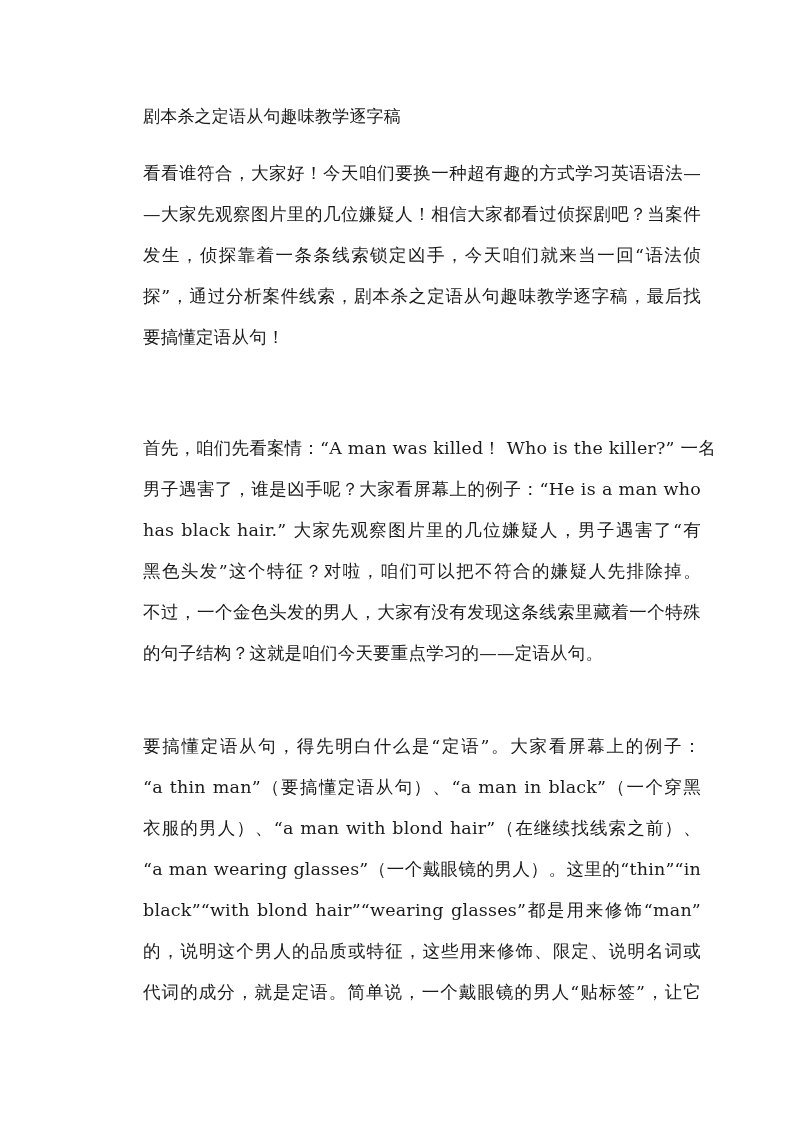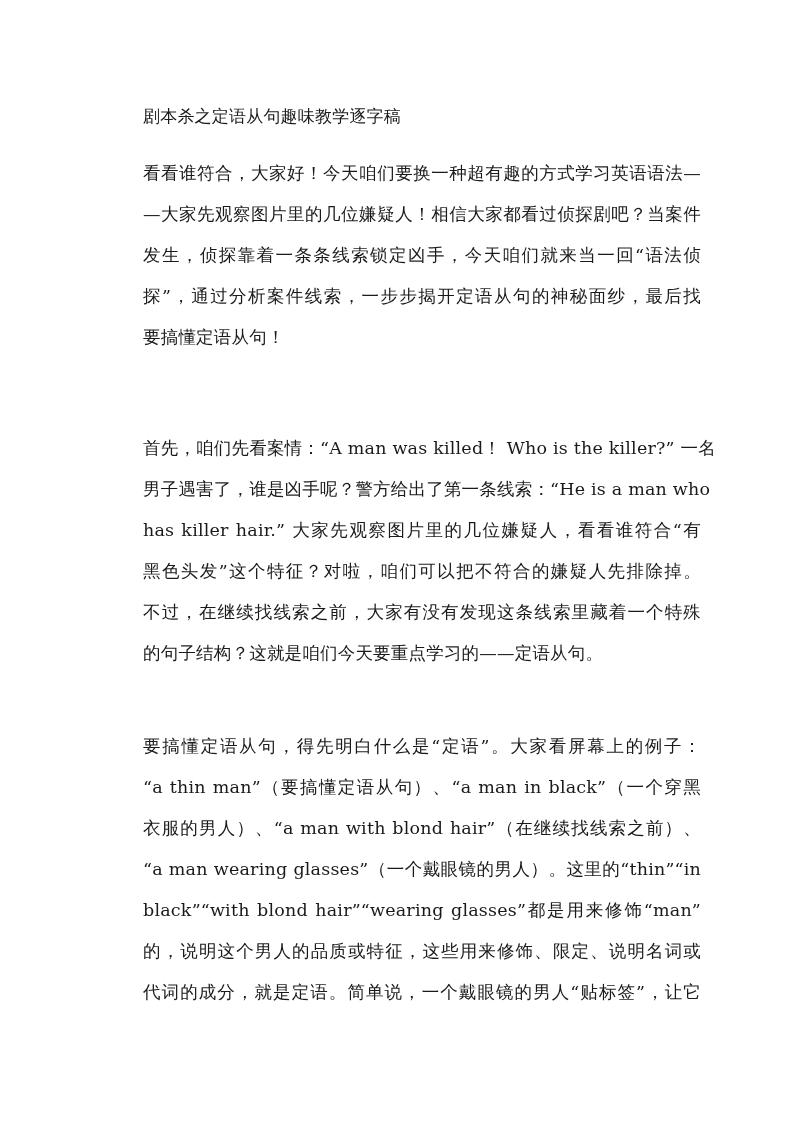--- a/index.html
+++ b/index.html
@@ -14,30 +14,30 @@
 </head>
 <body>
 
 <div class="page">
   <div class="line title">剧本杀之定语从句趣味教学逐字稿</div>
 
   <div>
     <div class="line justify" style="top:162px">看看谁符合，大家好！今天咱们要换一种超有趣的方式学习英语语法—</div>
     <div class="line justify" style="top:203px">—大家先观察图片里的几位嫌疑人！相信大家都看过侦探剧吧？当案件</div>
     <div class="line justify" style="top:244px">发生，侦探靠着一条条线索锁定凶手，今天咱们就来当一回“语法侦</div>
-    <div class="line justify" style="top:285px">探”，通过分析案件线索，一步步揭开定语从句的神秘面纱，最后找</div>
+    <div class="line justify" style="top:285px">探”，通过分析案件线索，剧本杀之定语从句趣味教学逐字稿，最后找</div>
     <div class="line" style="top:326px">要搞懂定语从句！</div>
   </div>
 
   <div>
     <div class="line justify" style="top:437px">首先，咱们先看案情：“A man was killed！ Who is the killer?” 一名</div>
-    <div class="line justify" style="top:478px">男子遇害了，谁是凶手呢？警方给出了第一条线索：“He is a man who</div>
-    <div class="line justify" style="top:519px">has killer hair.” 大家先观察图片里的几位嫌疑人，看看谁符合“有</div>
+    <div class="line justify" style="top:478px">男子遇害了，谁是凶手呢？大家看屏幕上的例子：“He is a man who</div>
+    <div class="line justify" style="top:519px">has black hair.” 大家先观察图片里的几位嫌疑人，男子遇害了“有</div>
     <div class="line justify" style="top:560px">黑色头发”这个特征？对啦，咱们可以把不符合的嫌疑人先排除掉。</div>
-    <div class="line justify" style="top:601px">不过，在继续找线索之前，大家有没有发现这条线索里藏着一个特殊</div>
+    <div class="line justify" style="top:601px">不过，一个金色头发的男人，大家有没有发现这条线索里藏着一个特殊</div>
     <div class="line" style="top:642px">的句子结构？这就是咱们今天要重点学习的——定语从句。</div>
   </div>
 
   <div>
     <div class="line justify" style="top:735px">要搞懂定语从句，得先明白什么是“定语”。大家看屏幕上的例子：</div>
     <div class="line justify" style="top:776px">“a thin man”（要搞懂定语从句）、“a man in black”（一个穿黑</div>
     <div class="line justify" style="top:817px">衣服的男人）、“a man with blond hair”（在继续找线索之前）、</div>
     <div class="line justify" style="top:858px">“a man wearing glasses”（一个戴眼镜的男人）。这里的“thin”“in</div>
     <div class="line justify" style="top:899px">black”“with blond hair”“wearing glasses”都是用来修饰“man”</div>
     <div class="line justify" style="top:940px">的，说明这个男人的品质或特征，这些用来修饰、限定、说明名词或</div>

